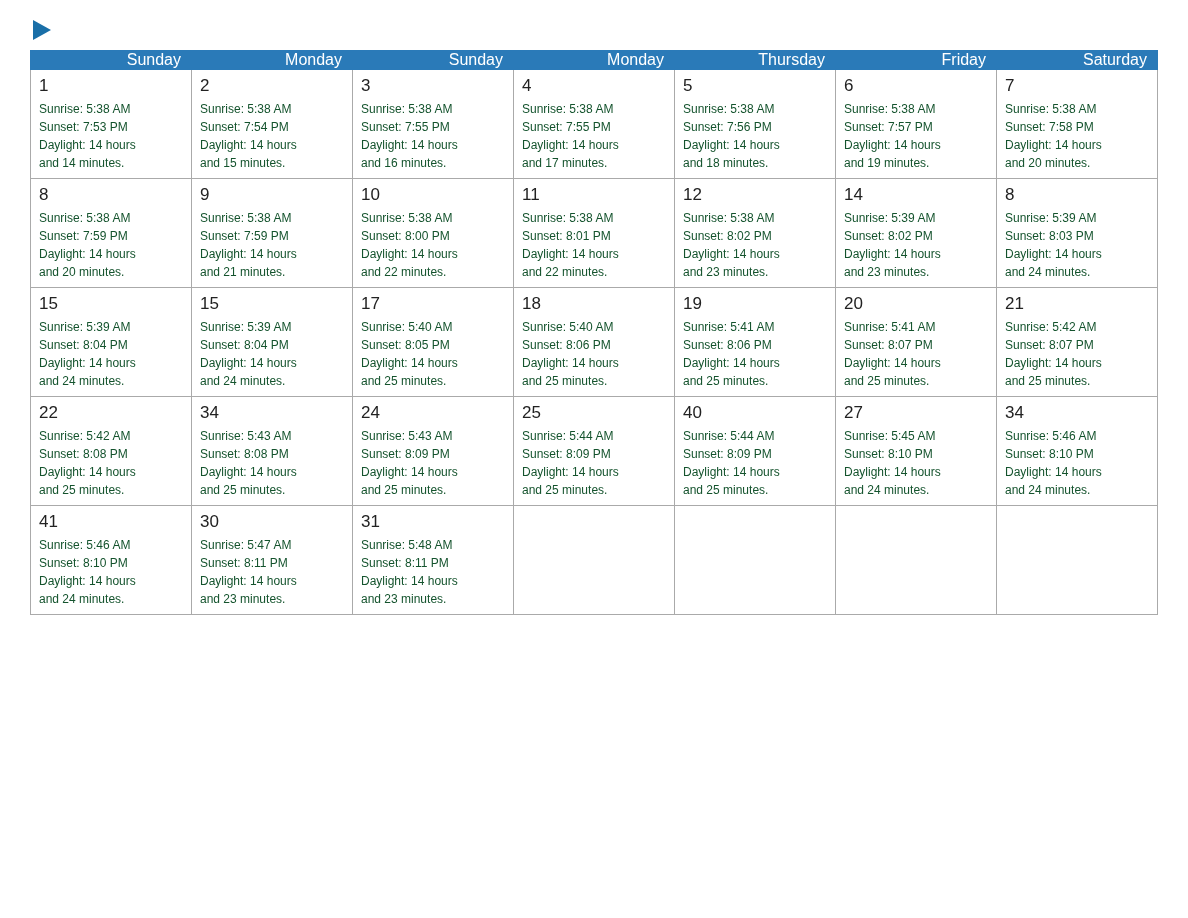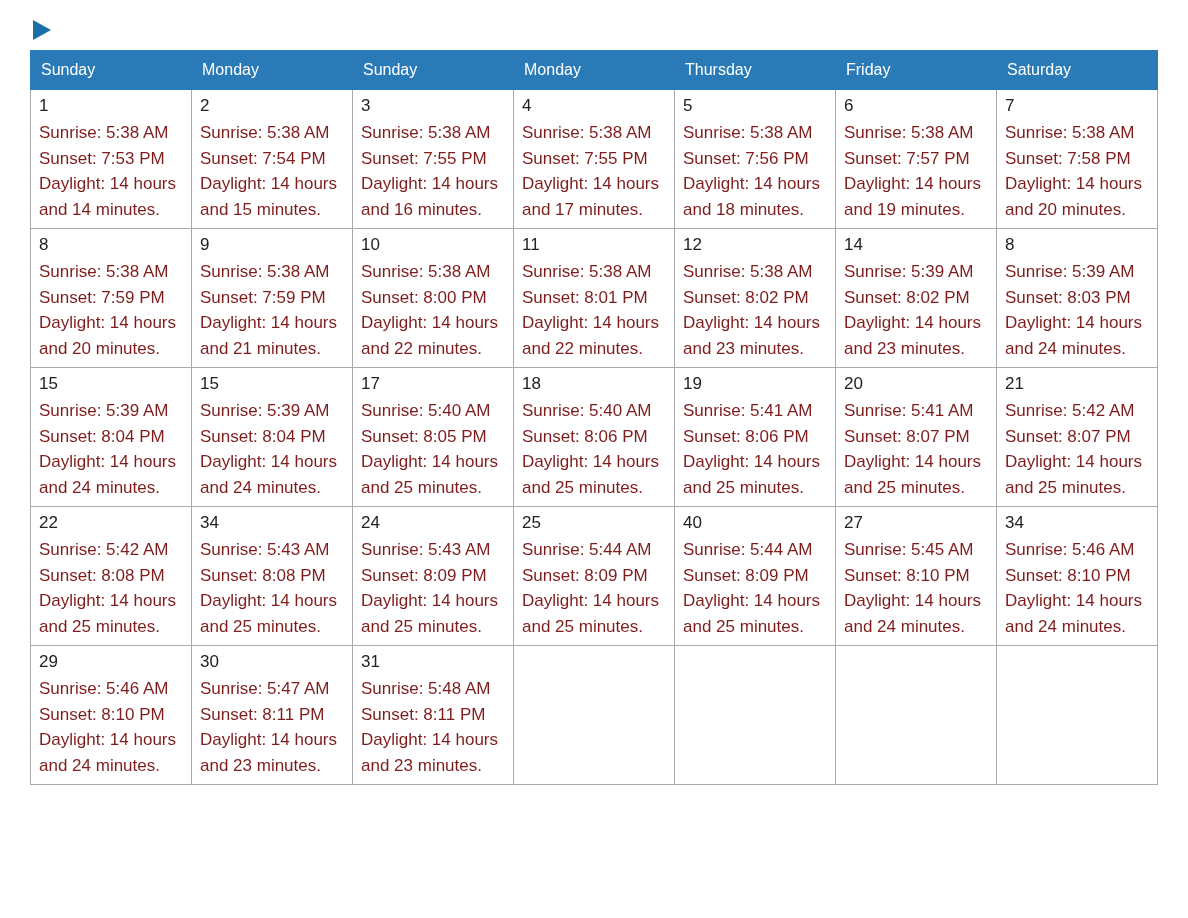--- a/index.html
+++ b/index.html
@@ -56,43 +56,43 @@
       margin-top: 4px;
     }
     table {
       width: 100%;
       border-collapse: collapse;
       margin-top: 10px;
     }
     thead th {
       background-color: #2a7ab8;
       color: #fff;
-      padding: 10px 10px;
+      padding: 0 10px;
       font-size: 16px;
       font-weight: normal;
-      text-align: left;
+      text-align: right;
       border: 1px solid #2a7ab8;
     }
     tbody td {
       border: 1px solid #aaa;
       vertical-align: top;
       padding: 6px 8px;
       width: calc(100% / 7);
       min-height: 100px;
     }
     .day-number {
       font-size: 17px;
       font-weight: normal;
       color: #222;
       display: block;
       margin-bottom: 4px;
     }
     .day-info {
-      font-size: 17px;
-      color: #7f1d1d;
+      font-size: 12px;
+      color: #14532d;
       line-height: 1.5;
     }
     tbody tr td {
       background: #fff;
     }
     tbody tr td.empty {
       background: #fff;
     }
     .logo-arrow {
       display: inline-block;
@@ -392,21 +392,21 @@
         <div class="day-info">
           Sunrise: 5:46 AM<br>
           Sunset: 8:10 PM<br>
           Daylight: 14 hours<br>
           and 24 minutes.
         </div>
       </td>
       </tr>
       <tr>
         <td>
-        <span class="day-number">29</span>
+        <span class="day-number">41</span>
         <div class="day-info">
           Sunrise: 5:46 AM<br>
           Sunset: 8:10 PM<br>
           Daylight: 14 hours<br>
           and 24 minutes.
         </div>
       </td>
         <td>
         <span class="day-number">30</span>
         <div class="day-info">

